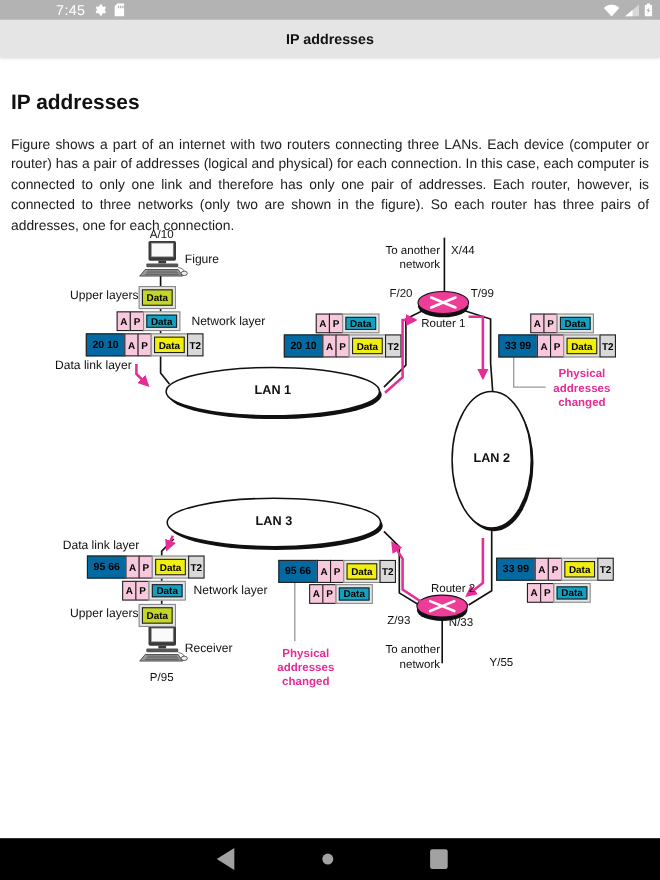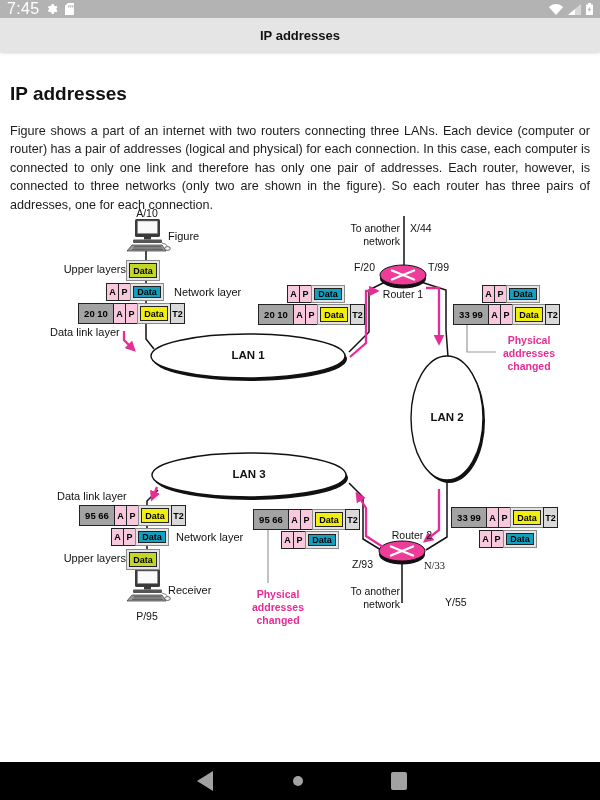--- a/index.html
+++ b/index.html
@@ -1,21 +1,21 @@
 <!DOCTYPE html>
 <html><head>
 <meta charset="utf-8">
 <style>
   html,body{margin:0;padding:0;}
   body{width:600px;height:800px;position:relative;overflow:hidden;background:#fff;
        font-family:"Liberation Sans",sans-serif;color:#111;}
   
   .status-bar{position:absolute;top:0;left:0;width:600px;height:18px;background:#b3b3b3;
     display:flex;align-items:center;padding:0 7px;box-sizing:border-box;gap:7px;z-index:5;}
-  .status-time{color:#fff;font-size:16px;letter-spacing:.3px;}
+  .status-time{color:#fff;font-size:13px;letter-spacing:.3px;margin-left:44px;}
   .st-ic{display:flex;align-items:center;}
   .status-right{margin-left:auto;display:flex;align-items:center;gap:5px;}
   
   .app-bar{position:absolute;top:18px;left:0;width:600px;height:34px;background:#e5e5e5;
     display:flex;align-items:center;justify-content:center;font-size:13px;font-weight:bold;
     box-shadow:0 1px 3px rgba(0,0,0,.18);z-index:4;}
   
   .article{position:absolute;top:52px;left:0;width:600px;}
   .article h1{margin:31px 10px 0;font-size:19px;font-weight:bold;}
   .article p{margin:17px 10px 0;font-size:12.6px;line-height:18.4px;text-align:justify;color:#1c1c1c;}
@@ -25,21 +25,21 @@
   .lbl{position:absolute;font-size:11px;white-space:nowrap;line-height:12.5px;}
   .s{font-size:10.5px;}
   .ctr{text-align:center;}
   .rt{text-align:right;}
   .lan{font-weight:bold;font-size:11.5px;}
   .pinktxt{color:#e62c96;font-weight:bold;font-size:10.5px;line-height:13px;}
   
   .row{position:absolute;display:flex;align-items:stretch;}
   .cell{border:1px solid #222;margin-left:-1px;display:flex;align-items:center;justify-content:center;
         font-size:9px;font-weight:bold;color:#000;box-sizing:border-box;}
-  .c-pair{background:#a3a3a3;width:36px;font-size:9.5px;}
+  .c-pair{background:#0369a1;width:36px;font-size:9.5px;}
   .c-pale{background:#f8c8dc;width:13px;}
   .c-teal{background:#14a0c0;}
   .c-yellow{background:#f2ee0f;}
   .c-lime{background:#c4d628;}
   .c-gray{background:#d9d9d9;width:15px;}
   .wrap{border:1px solid #8a8a8a;background:#e4e4e4;padding:2px;margin-left:-1px;display:flex;box-sizing:border-box;}
   .wrap .cell{margin-left:0;width:28px;}
   .h-dl{height:21px;}
   .h-net{height:18px;}
   
@@ -184,21 +184,21 @@
   <div class="lbl ctr s" style="left:372px;top:288px;width:62px;">Router 1</div>
 
   <div class="lbl pinktxt ctr" style="left:497px;top:334px;width:64px;">
     <div>Physical</div>
     <div>addresses</div>
     <div>changed</div>
   </div>
 
   <div class="lbl ctr s" style="left:370px;top:529px;width:62px;text-align:right;">Router 2</div>
   <div class="lbl s" style="left:352px;top:558px;">Z/93</div>
-  <div class="lbl s" style="left:424px;top:560px;font-family:Liberation Serif, serif;">N/33</div>
+  <div class="lbl s" style="left:408px;top:560px;">N/33</div>
   <div class="lbl rt s" style="left:346px;top:585px;width:54px;">
     <div>To another</div>
     <div>network</div>
   </div>
   <div class="lbl s" style="left:409px;top:596px;margin-left:36px;">Y/55</div>
 
   <div class="lbl pinktxt ctr" style="left:246px;top:588px;width:64px;">
     <div>Physical</div>
     <div>addresses</div>
     <div>changed</div>

